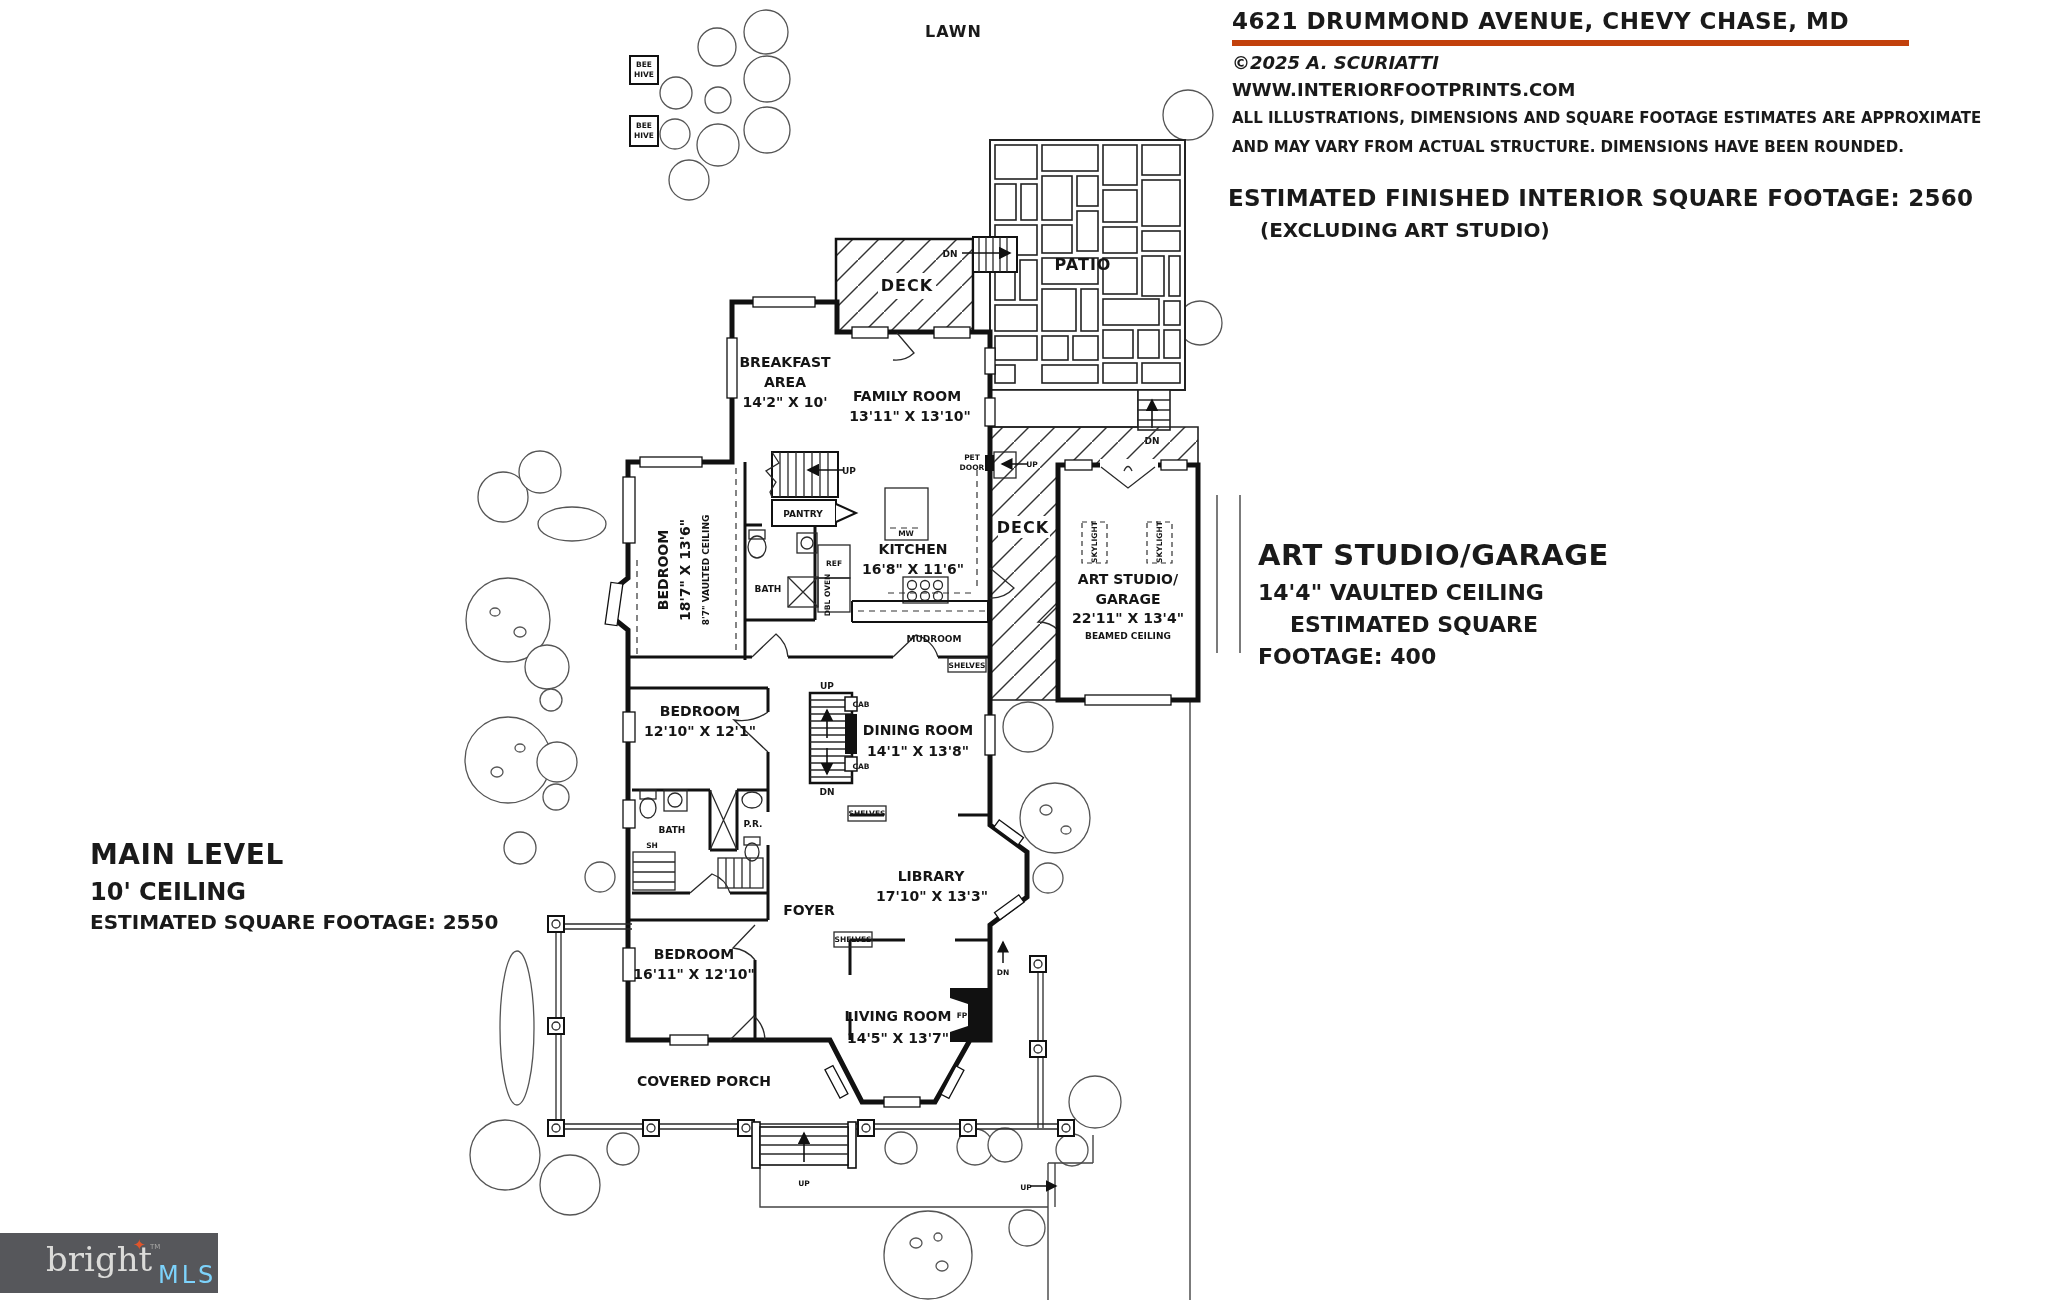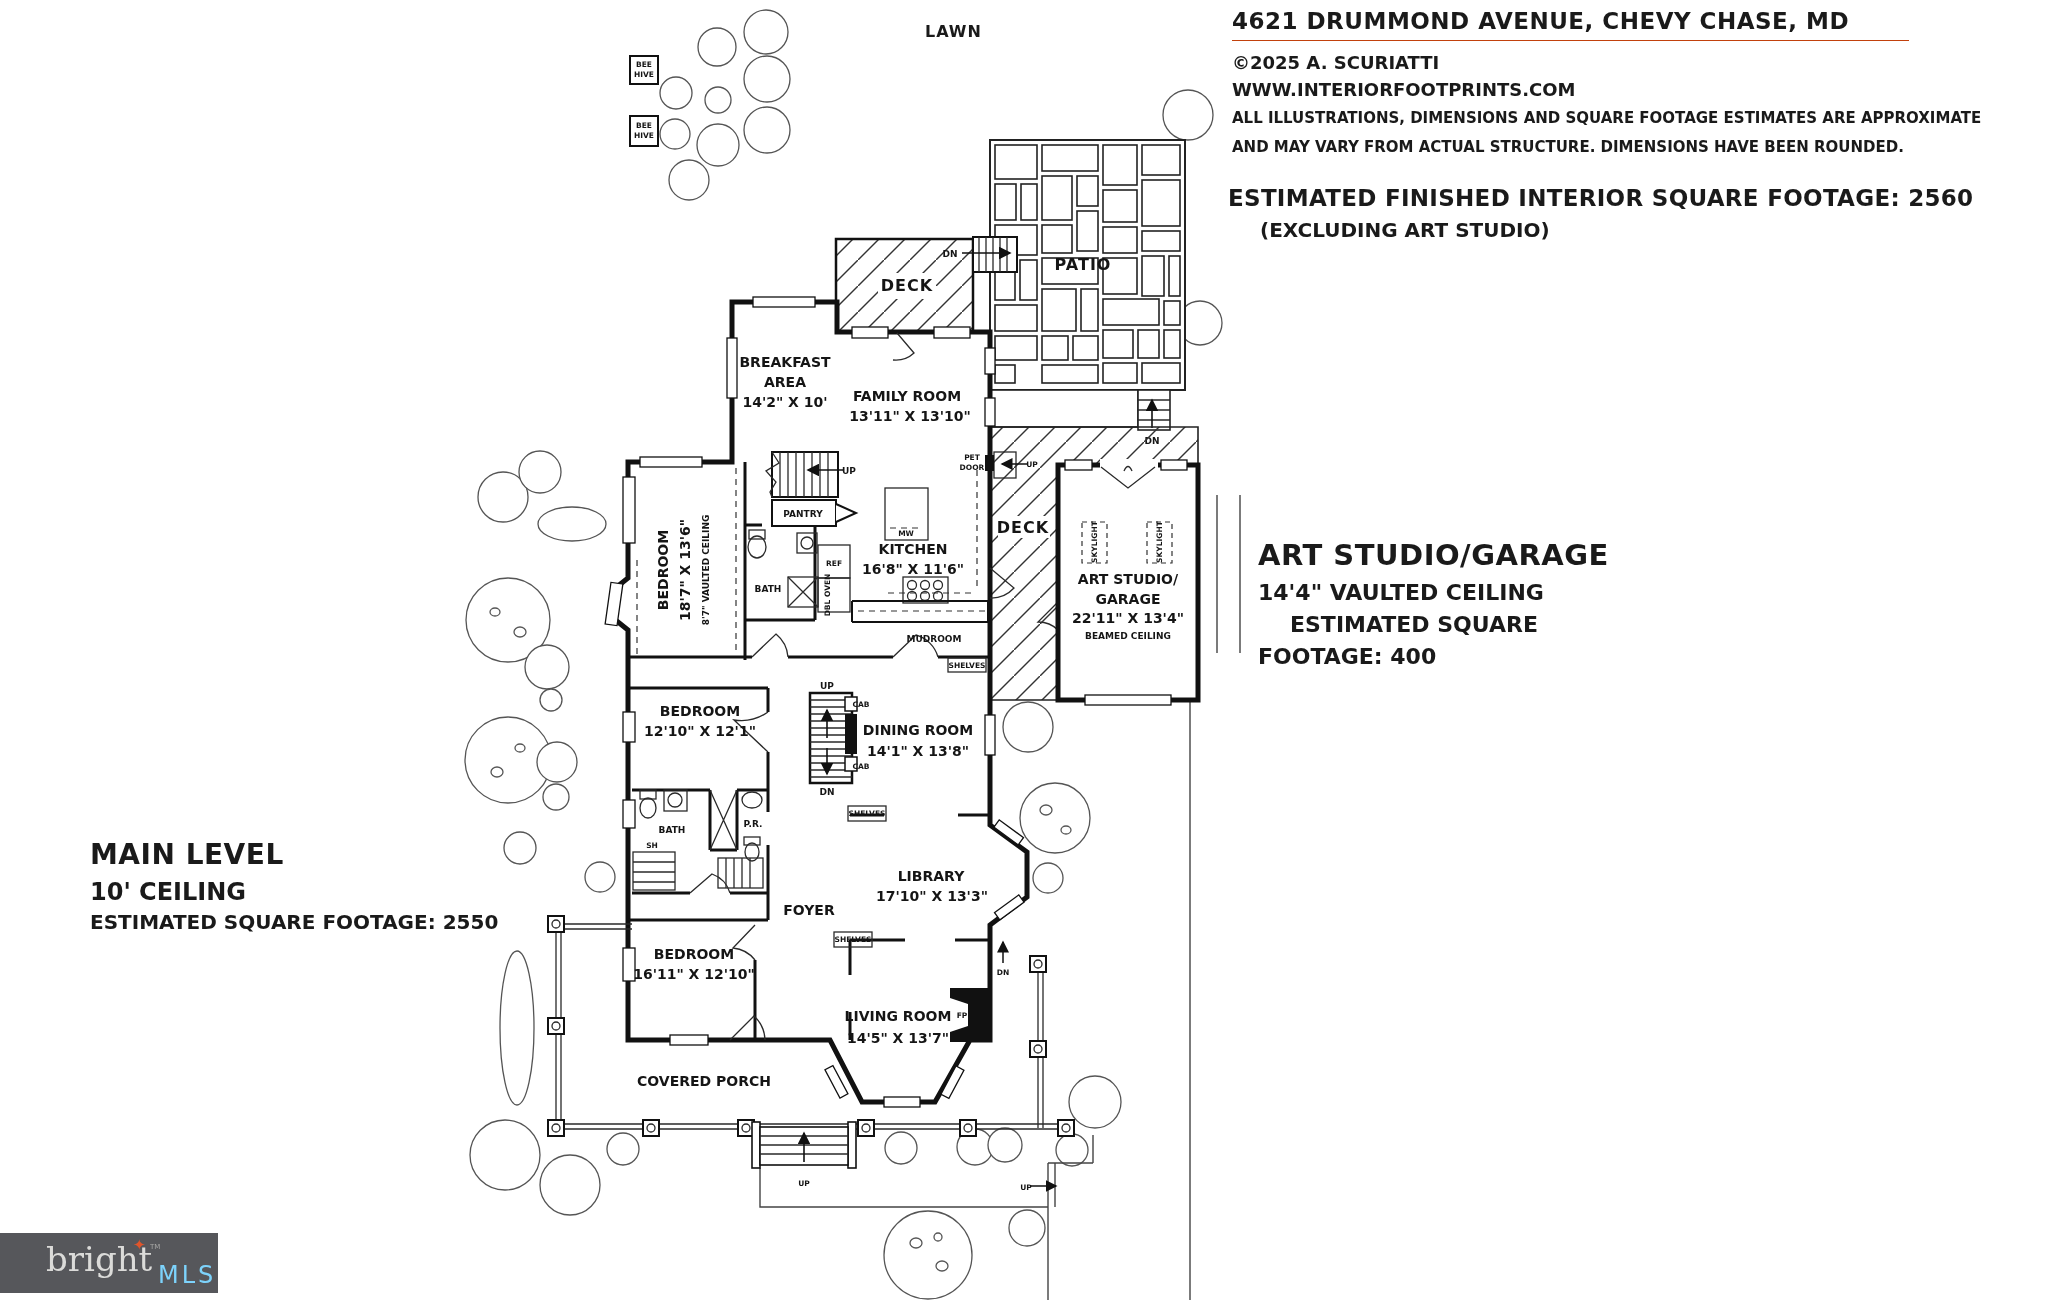--- a/index.html
+++ b/index.html
@@ -1,22 +1,22 @@
 <!DOCTYPE html>
 <html><head>
 <meta charset="utf-8">
 <style>
   html,body{margin:0;padding:0;background:#fff;width:2048px;height:1300px;overflow:hidden;
     font-family:"DejaVu Sans",sans-serif;color:#1a1a1a;}
   #stage{position:relative;width:2048px;height:1300px;background:#fff;}
   #plan-svg{position:absolute;left:0;top:0;}
   .abs{position:absolute;white-space:nowrap;}
   .addr{left:1232px;top:8px;font-size:23px;font-weight:bold;letter-spacing:.5px;
-    border-bottom:1px solid #c2410c;padding-bottom:6px;padding-right:60px;}
-  .copy{left:1232px;top:52px;font-size:18px;font-weight:bold;}
+    border-bottom:6px solid #c2410c;padding-bottom:6px;padding-right:60px;}
+  .copy{left:1232px;top:52px;font-size:18px;font-weight:bold;font-style:italic;}
   .site-url{left:1232px;top:79px;font-size:18px;font-weight:bold;}
   .disc1{left:1232px;top:109px;font-size:15px;font-weight:bold;}
   .disc2{left:1232px;top:138px;font-size:15px;font-weight:bold;}
   .sqft{left:1228px;top:185px;font-size:23px;font-weight:bold;letter-spacing:.3px;}
   .sqftnote{left:1228px;top:218px;font-size:20px;font-weight:bold;margin-left:32px;}
   .studio-title{left:1258px;top:538px;font-size:29px;font-weight:bold;letter-spacing:.5px;}
   .studio-l1{left:1258px;top:580px;font-size:22px;font-weight:bold;}
   .studio-l2{left:1290px;top:612px;font-size:22px;font-weight:bold;}
   .studio-l3{left:1258px;top:644px;font-size:22px;font-weight:bold;}
   .lvl-title{left:90px;top:838px;font-size:28px;font-weight:bold;letter-spacing:.5px;}

